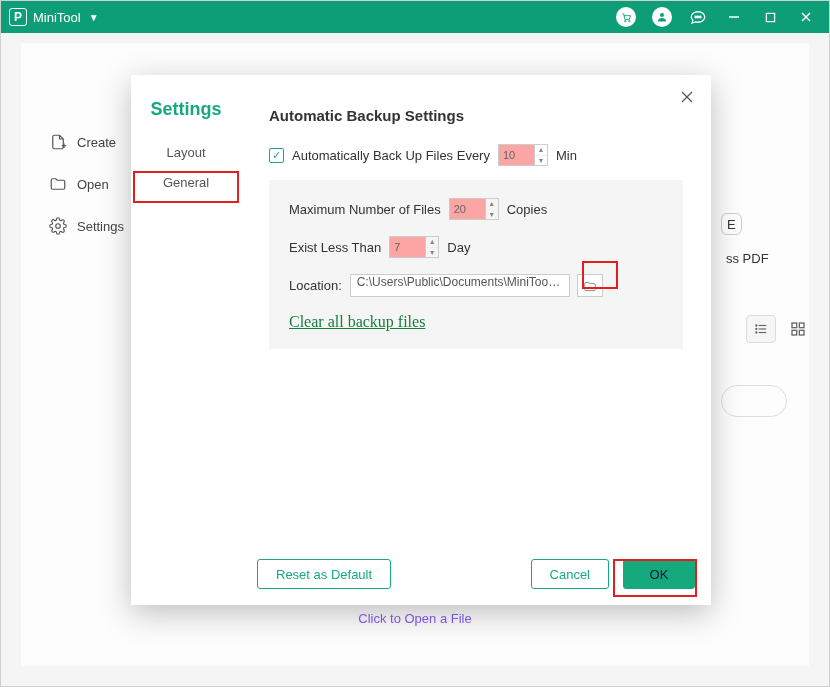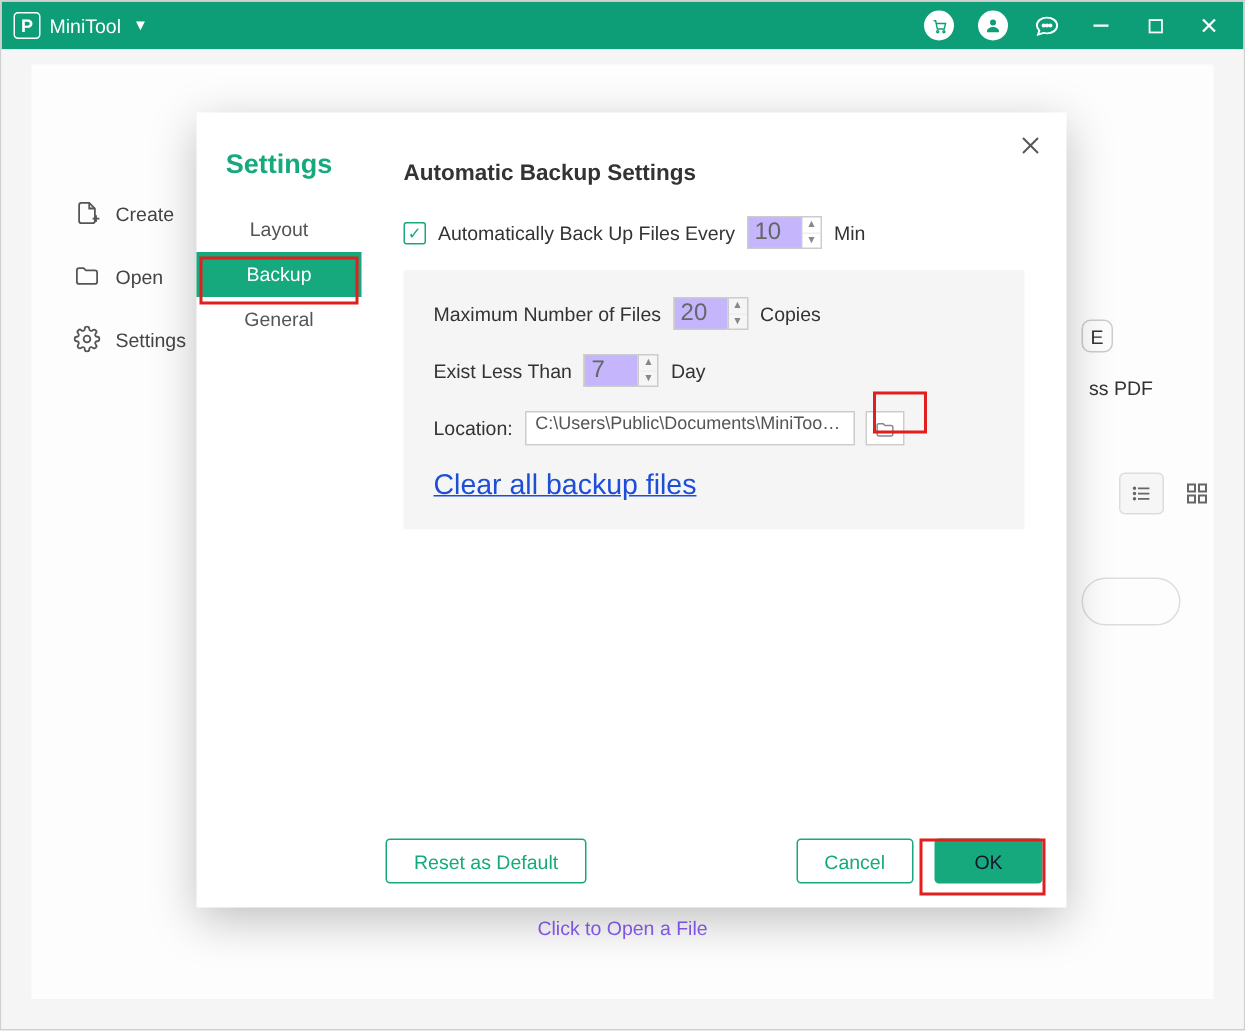--- a/index.html
+++ b/index.html
@@ -126,21 +126,21 @@
   .row { display:flex; align-items:center; gap:8px; margin-bottom:14px;}
   .chk {
     width:15px;height:15px;border:1px solid #16a97e;border-radius:2px;
     display:flex;align-items:center;justify-content:center;color:#16a97e;font-size:11px;
   }
   .spinner {
     display:flex; align-items:center;
   }
   .spinner-input {
     width:36px;height:22px;border:1px solid #ccc;border-right:none;
-    padding:0 4px;font-size:16px;color:#666;background:#c4b5fd;
+    padding:0 4px;font-size:11px;color:#666;background:#fca5a5;
   }
   .spinner-btns {
     width:14px;height:22px;border:1px solid #ccc;
     display:flex;flex-direction:column;
   }
   .spinner-btns div {
     flex:1;display:flex;align-items:center;justify-content:center;
     font-size:7px;color:#888;cursor:pointer;
   }
   .spinner-btns div:first-child { border-bottom:1px solid #eee; }
@@ -154,21 +154,21 @@
     width:220px;height:23px;border:1px solid #ccc;background:#fff;
     padding:0 6px; font-size:12px;color:#555;
     overflow:hidden;text-overflow:ellipsis;white-space:nowrap;
   }
   .loc-browse {
     width:26px;height:23px;border:1px solid #ccc;background:#fff;
     display:flex;align-items:center;justify-content:center;cursor:pointer;
     margin-left:-1px;
   }
   .clearlink {
-    color:#1d4ed8; text-decoration:underline; cursor:pointer; font-size:19px;
+    color:#15803d; text-decoration:underline; cursor:pointer; font-size:16px;font-family:Liberation Serif, serif;
   }
 
   .dlg-footer {
     position:absolute; bottom:16px; left:16px; right:16px;
     display:flex; align-items:center;
   }
   .btn {
     height:30px; padding: 0 18px; font-size:13px;
     border-radius:3px; cursor:pointer;
     display:flex;align-items:center;justify-content:center;
@@ -293,21 +293,20 @@
   <div class="dialog-close">
     <svg width="12" height="12" viewBox="0 0 12 12">
         <line x1="1" y1="1" x2="11" y2="11" stroke="#555" stroke-width="1.3"></line>
         <line x1="11" y1="1" x2="1" y2="11" stroke="#555" stroke-width="1.3"></line>
       </svg>
   </div>
 
   <div class="dlg-sidebar">
     <div class="dlg-heading">Settings</div>
     <div class="dlg-tab">Layout</div>
-    <div class="dlg-tab active">Backup</div>
     <div class="dlg-tab">General</div>
   </div>
 
   <div class="dlg-content">
     <div class="dlg-title">Automatic Backup Settings</div>
 
     <div class="row">
       <div class="chk">✓</div>
       <span>Automatically Back Up Files Every</span>
       <div class="spinner">

